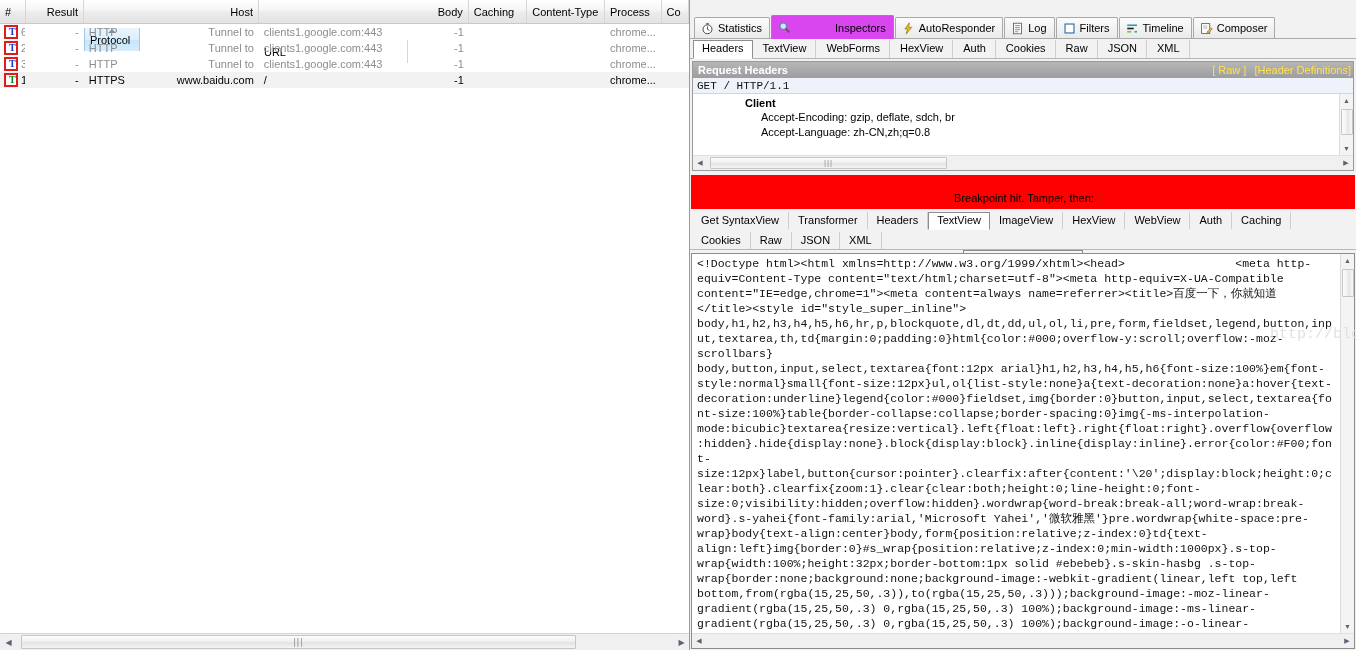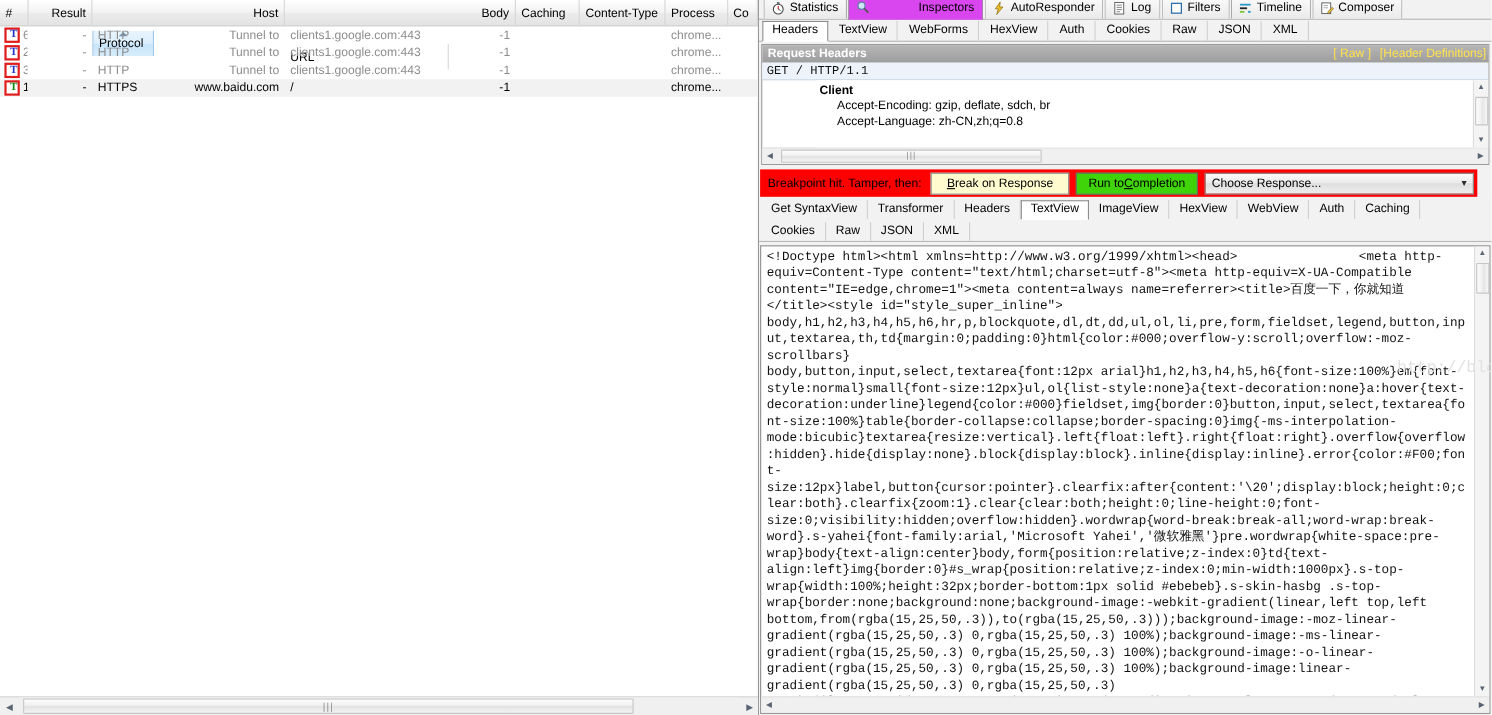--- a/index.html
+++ b/index.html
@@ -115,21 +115,21 @@
   #right-pane {
     width: 666px; height: 650px;
     background: #f2f2f2;
     display: flex; flex-direction: column;
     position: relative;
   }
 
   
   .tabstrip {
     display: flex; align-items: flex-end;
-    height: 18px;
+    height: 39px;
     background: #f2f2f2;
     padding-left: 4px;
     border-bottom: 1px solid #a9a9a9;
   }
   .tab {
     display: flex; align-items: center; gap: 4px;
     height: 21px;
     padding: 0 7px 0 6px;
     margin-right: 1px;
     font-size: 11px;
@@ -236,26 +236,27 @@
   .hsb .th {
     position:absolute; top:1px; height:12px;
     background: linear-gradient(to bottom,#fdfdfd,#eeeeee 50%,#e2e2e2 51%,#f4f4f4);
     border:1px solid #c6c6c6; border-radius:1px;
     display:flex; align-items:center; justify-content:center;
     color:#8d8d8d; font-size:8px; letter-spacing:1px;
   }
 
   
   .bp-bar {
-    margin: 4px 13px 0 1px;
+    margin: 4px 1px 0 1px;
     background:#ff0000;
     height: 25px;
     display:flex; align-items:center;
-    padding: 0 3px;
+    padding: 17px 3px;
     gap: 6px;
+    flex-direction: column;
   }
   .bp-label { color:#000; font-size:11px; padding-left:4px; padding-right:2px; white-space:nowrap;}
   .btn-bor {
     height: 20px;
     background:#fffbcf;
     border:1px solid #8a8a8a;
     color:#000;
     font-size:11px;
     padding: 0 14px;
     display:flex; align-items:center; justify-content:center;

